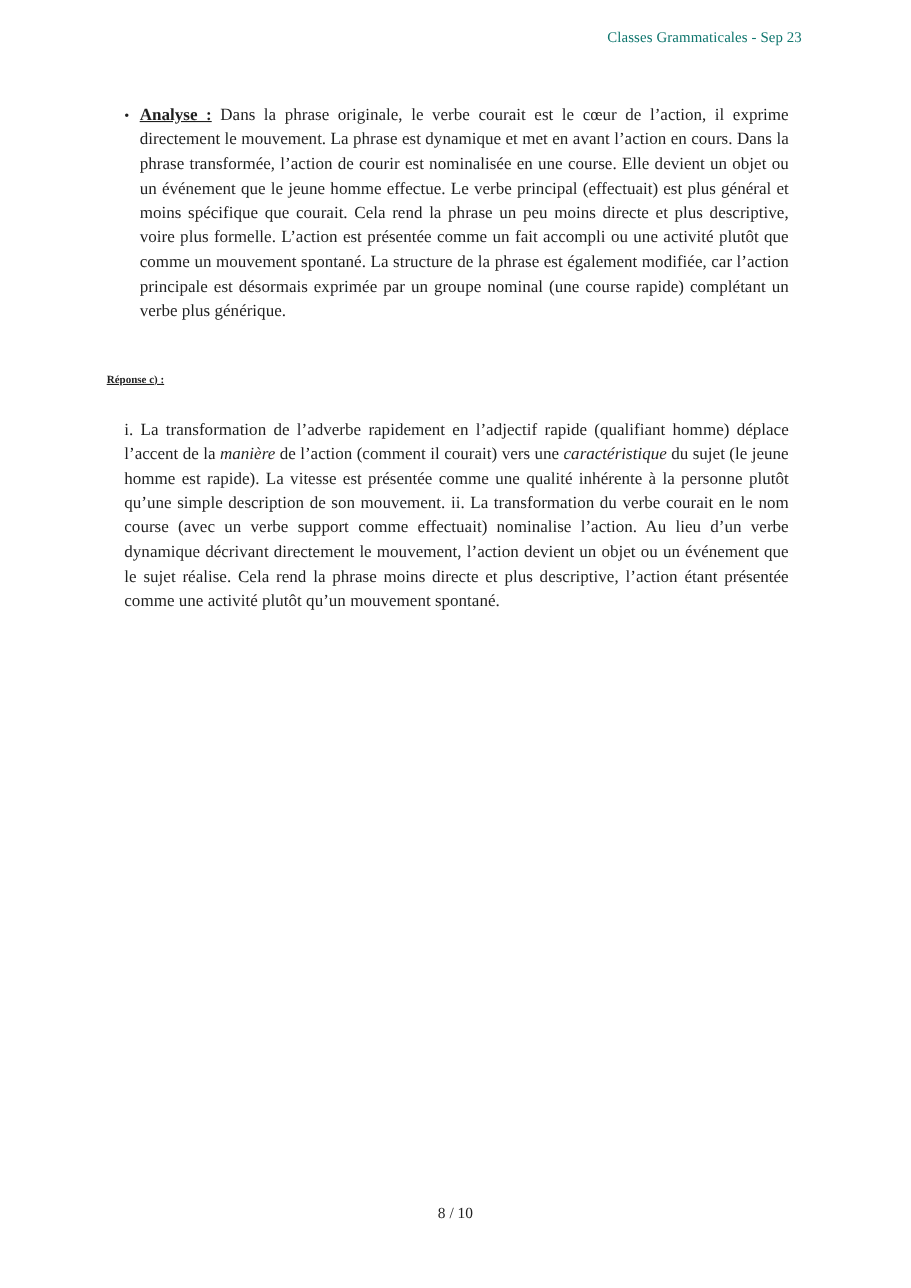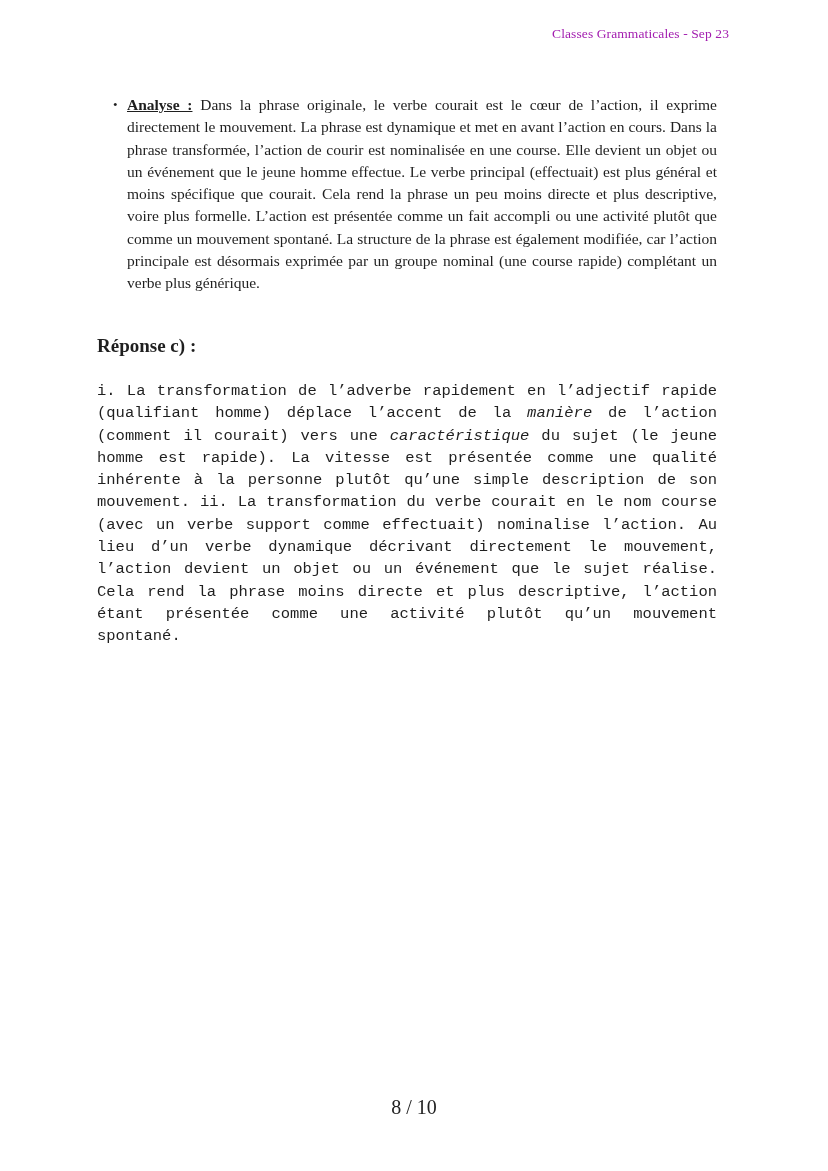--- a/index.html
+++ b/index.html
@@ -16,21 +16,21 @@
     overflow: hidden;
   }
   .page-header {
     position: absolute;
     top: 26px;
     left: 100px;
     right: 99px;
     text-align: right;
     font-size: 13.5px;
     letter-spacing: 0.1px;
-    color: #a21caf;
+    color: #0f766e;
   }
   .doc-body {
     position: absolute;
     left: 97px;
     top: 94px;
     width: 620px;
     font-size: 15.5px;
     line-height: 22.3px;
   }
   .bullet-item {
@@ -42,37 +42,38 @@
     font-size: 13px;
     line-height: 22.3px;
   }
   .bullet-text {
     flex: 1;
     text-align: justify;
   }
   .reponse-heading {
     font-weight: bold;
     margin-top: 40px;
-    font-size: 19px;
+    font-size: 10px;
+    text-decoration: underline;
   }
   .answer-paragraph {
     margin-top: 23px;
+    margin-left: 16px;
     text-align: justify;
-    font-family: Liberation Mono, monospace;
   }
   .seg-bold { font-weight: bold; text-decoration: underline; }
   .seg-italic { font-style: italic; }
   .seg-normal { font-weight: normal; font-style: normal; }
   .page-footer {
     position: absolute;
     top: 1096px;
     left: 0;
     width: 100%;
     text-align: center;
-    font-size: 20px;
+    font-size: 14px;
     color: #222222;
   }
 </style>
 </head>
 <body>
 
 <header class="page-header">Classes Grammaticales - Sep 23</header>
 
 <main class="doc-body">
 

